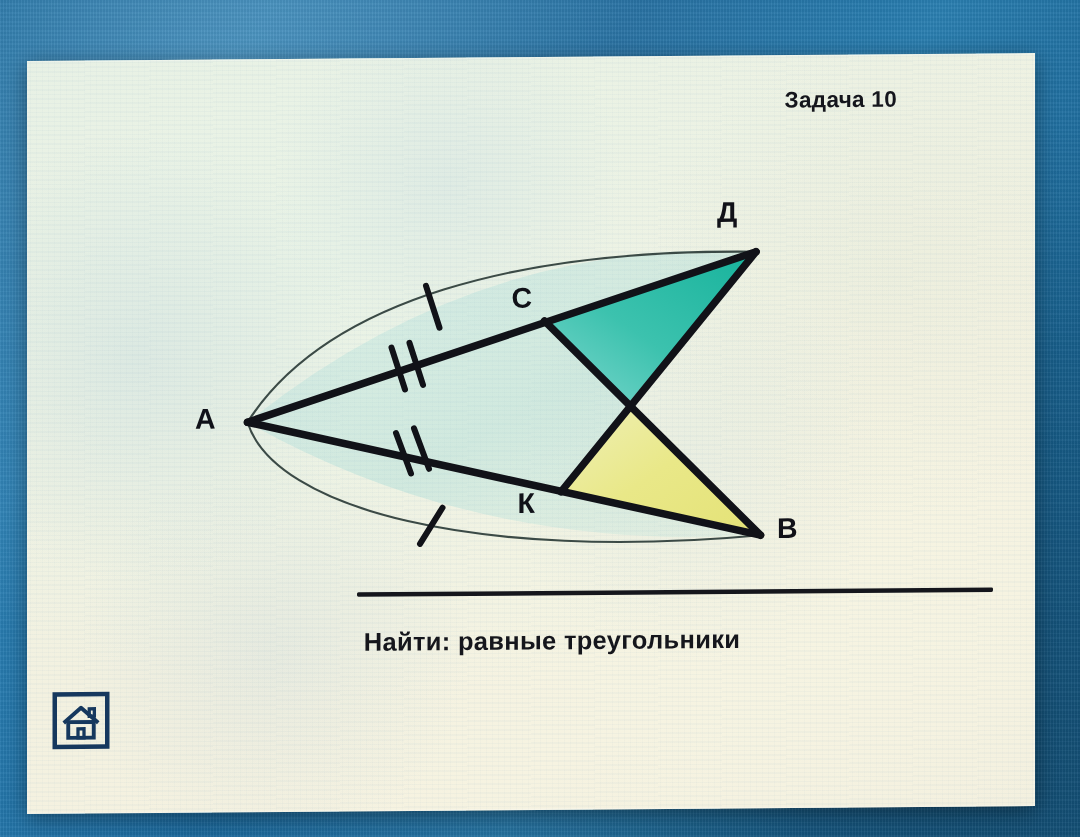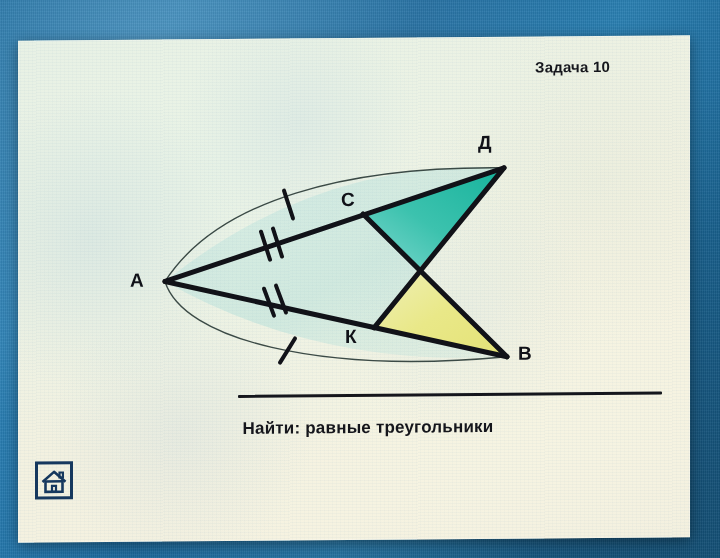--- a/index.html
+++ b/index.html
@@ -64,21 +64,21 @@
   }
   #slide-inner {
     position: absolute;
     left: 0; top: 0;
     width: 672px; height: 502px;
   }
 
   
   #task-title {
     position: absolute;
-    right: 80px; top: 22px;
+    right: 92px; top: 22px;
     font-size: 15px;
     font-weight: bold;
     color: #15161c;
     letter-spacing: 0.2px;
     white-space: nowrap;
   }
   #divider {
     position: absolute;
     left: 220px; top: 356px;
     width: 424px; height: 3px;

